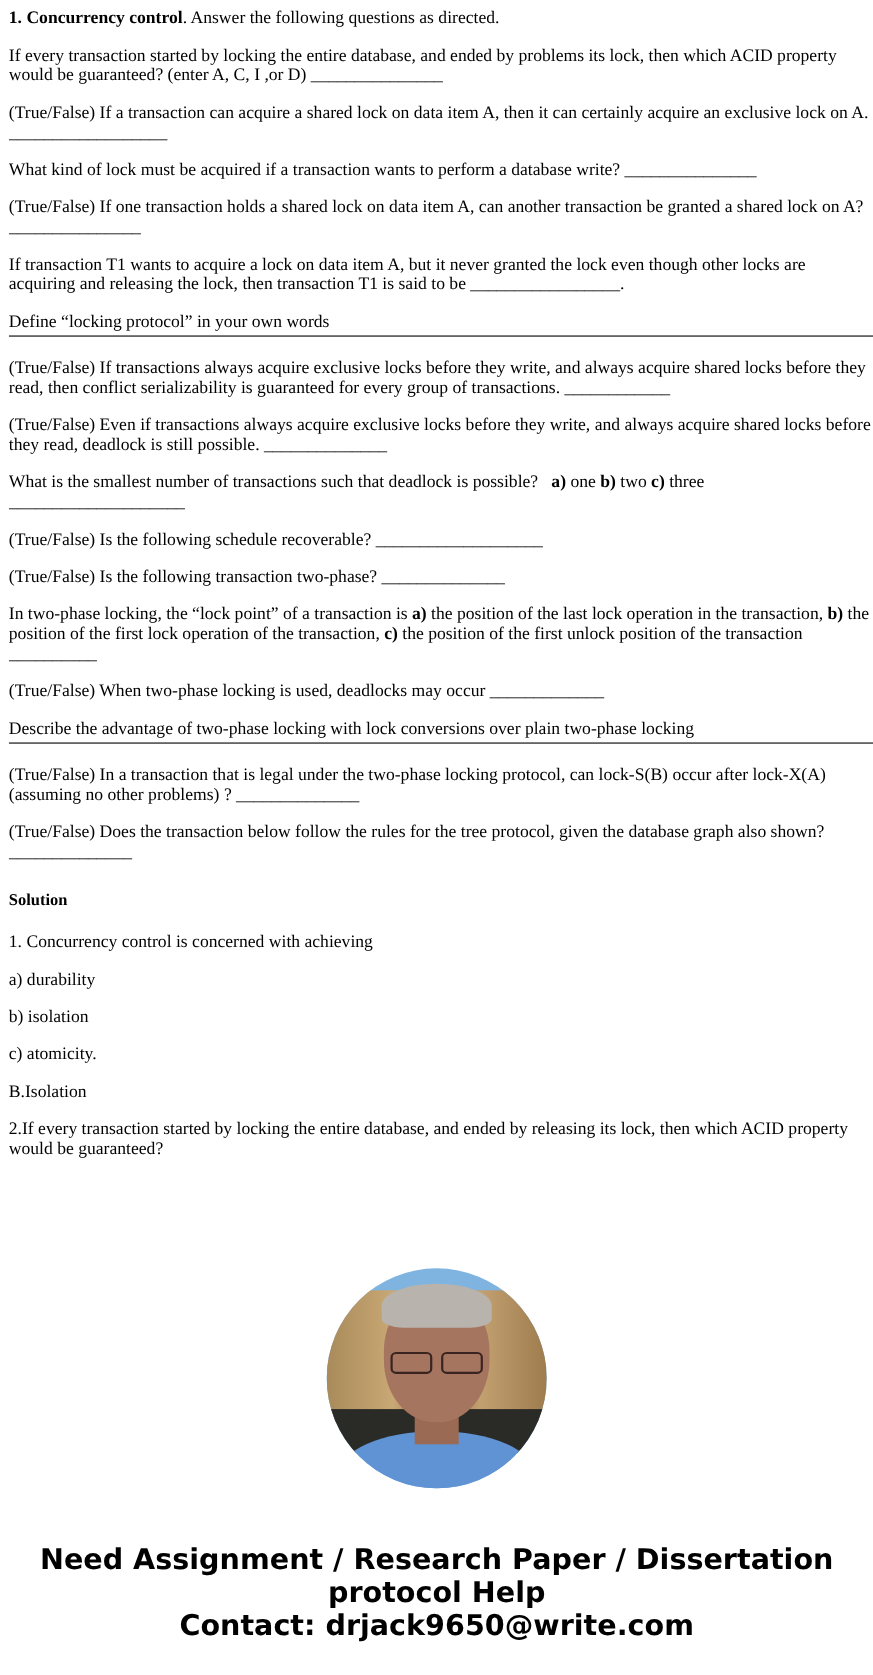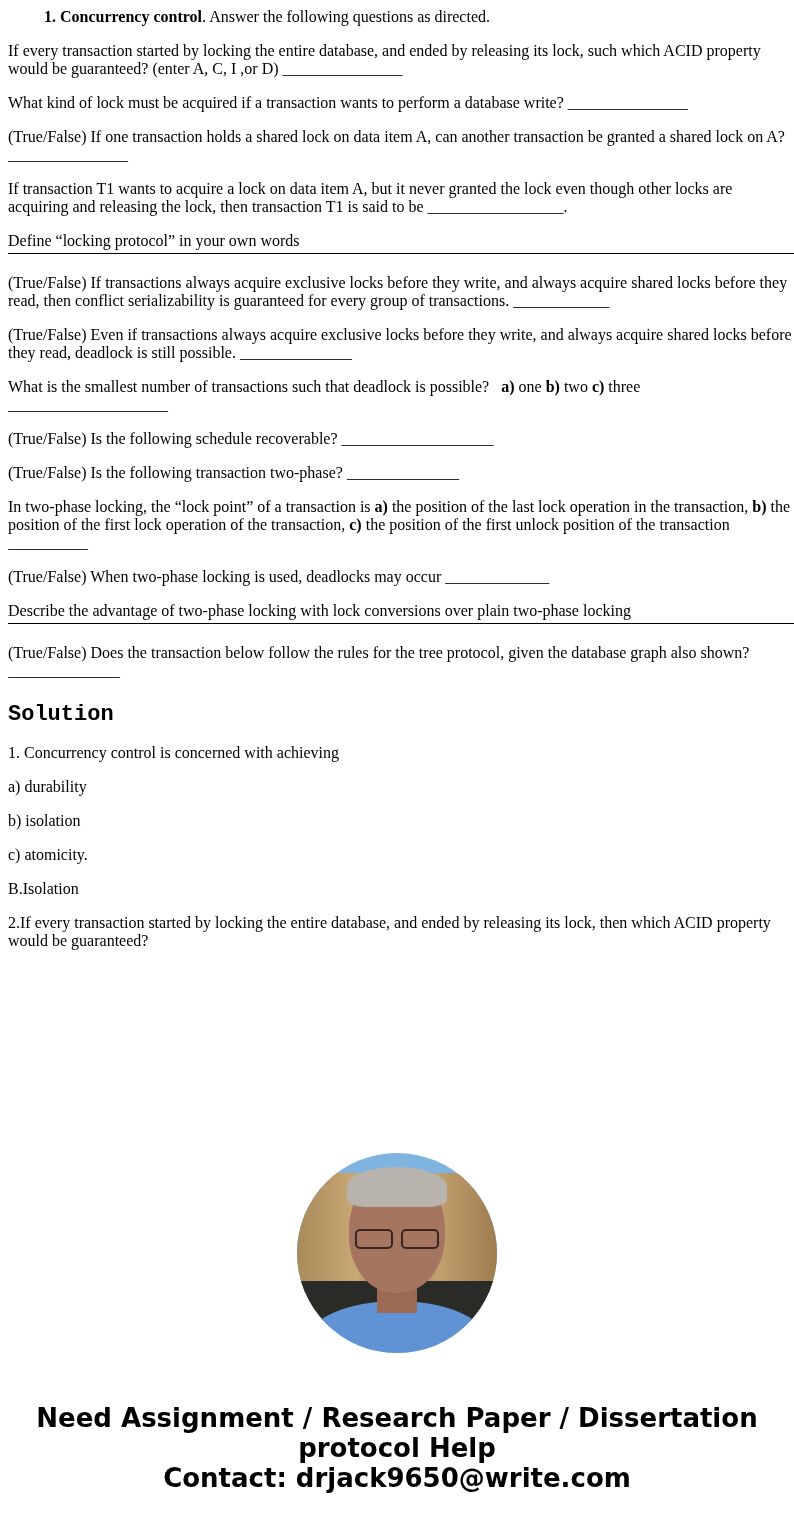--- a/index.html
+++ b/index.html
@@ -2,23 +2,23 @@
 <html><head>
   <meta charset="utf-8">
   <style>
     html, body { margin: 0; padding: 0; background: #ffffff; }
     body { width: 794px; height: 1523px; position: relative; overflow: hidden; color: #000; }
     .doc {
       position: absolute; left: 8px; top: 0; width: 786px; height: 1122px; overflow: hidden;
       font-family: "Liberation Serif", serif; font-size: 16px; line-height: 18px;
     }
     .doc p { margin: 8px 0 16px 0; }
-    .doc p.first { margin-top: 8px; margin-left: 36px; }
+    .doc p.first { margin-top: 8px; }
     .doc hr.rule { border: 0; border-top: 1px solid #000; margin: -13px 0 20px 0; width: 786px; }
-    .doc h3 { font-size: 22px; font-weight: bold; margin: 24px 4px 18px 0; line-height: 22px; font-family: Liberation Mono, monospace; }
+    .doc h3 { font-size: 15px; font-weight: bold; margin: 24px 4px 18px 0; line-height: 22px; }
     .avatar {
       position: absolute; left: 297px; top: 1153px; width: 200px; height: 200px; border-radius: 50%;
       overflow: hidden; background: #7fb4e0;
     }
     .avatar .bg-wall { position: absolute; left: 0; top: 20px; width: 200px; height: 120px; background: linear-gradient(90deg,#a98a5a,#c8a874 30%,#8c6a42 50%,#c2a070 70%,#9e7c4e); }
     .avatar .bg-dark { position: absolute; left: 0; top: 128px; width: 200px; height: 40px; background: #2a2a26; }
     .avatar .shirt { position: absolute; left: 10px; top: 148px; width: 180px; height: 80px; border-radius: 50% 50% 0 0; background: #5f93d3; }
     .avatar .neck { position: absolute; left: 80px; top: 125px; width: 40px; height: 35px; background: #9a6a55; }
     .avatar .head { position: absolute; left: 52px; top: 22px; width: 96px; height: 118px; border-radius: 45% 45% 48% 48%; background: #a57560; }
     .avatar .hair { position: absolute; left: 50px; top: 14px; width: 100px; height: 40px; border-radius: 50% 50% 20% 20%; background: #b9b3ad; }
@@ -28,35 +28,37 @@
     .promo {
       position: absolute; left: 0; top: 1403px; width: 794px; text-align: center;
       font-family: "DejaVu Sans", sans-serif; font-weight: bold; font-size: 26px; line-height: 30px;
     }
   </style>
 </head>
 <body>
 
 <div class="doc">
   <p class="first"><b>1. Concurrency control</b><span>. Answer the following questions as directed.</span></p>
-  <p>If every transaction started by locking the entire database, and ended by releasing its lock, such which ACID property would be guaranteed? (enter A, C, I ,or D) _______________</p>
+  <p>If every transaction started by locking the entire database, and ended by problems its lock, then which ACID property would be guaranteed? (enter A, C, I ,or D) _______________</p>
+  <p>(True/False) If a transaction can acquire a shared lock on data item A, then it can certainly acquire an exclusive lock on A. __________________</p>
   <p>What kind of lock must be acquired if a transaction wants to perform a database write? _______________</p>
   <p>(True/False) If one transaction holds a shared lock on data item A, can another transaction be granted a shared lock on A? _______________</p>
   <p>If transaction T1 wants to acquire a lock on data item A, but it never granted the lock even though other locks are acquiring and releasing the lock, then transaction T1 is said to be _________________.</p>
   <p>Define “locking protocol” in your own words</p>
   <hr class="rule">
   <p>(True/False) If transactions always acquire exclusive locks before they write, and always acquire shared locks before they read, then conflict serializability is guaranteed for every group of transactions. ____________</p>
   <p>(True/False) Even if transactions always acquire exclusive locks before they write, and always acquire shared locks before they read, deadlock is still possible. ______________</p>
   <p><span style="white-space:pre">What is the smallest number of transactions such that deadlock is possible?   </span><b>a)</b><span style="white-space:pre"> one </span><b>b)</b><span style="white-space:pre"> two </span><b>c)</b><span style="white-space:pre"> three</span><br><span>____________________</span></p>
   <p>(True/False) Is the following schedule recoverable? ___________________</p>
   <p>(True/False) Is the following transaction two-phase? ______________</p>
   <p><span>In two-phase locking, the “lock point” of a transaction is </span><b>a)</b><span style="white-space:pre-wrap"> the position of the last lock operation in the transaction, </span><b>b)</b><span style="white-space:pre-wrap"> the position of the first lock operation of the transaction, </span><b>c)</b><span style="white-space:pre-wrap"> the position of the first unlock position of the transaction</span><br><span>__________</span></p>
   <p>(True/False) When two-phase locking is used, deadlocks may occur _____________</p>
   <p>Describe the advantage of two-phase locking with lock conversions over plain two-phase locking</p>
   <hr class="rule">
+  <p>(True/False) In a transaction that is legal under the two-phase locking protocol, can lock-S(B) occur after lock-X(A) (assuming no other problems) ? ______________</p>
   <p>(True/False) Does the transaction below follow the rules for the tree protocol, given the database graph also shown? ______________</p>
 
   <h3>Solution</h3>
   <p>1. Concurrency control is concerned with achieving</p>
   <p>a) durability</p>
   <p>b) isolation</p>
   <p>c) atomicity.</p>
   <p>B.Isolation</p>
   <p>2.If every transaction started by locking the entire database, and ended by releasing its lock, then which ACID property would be guaranteed?</p>
 </div>

